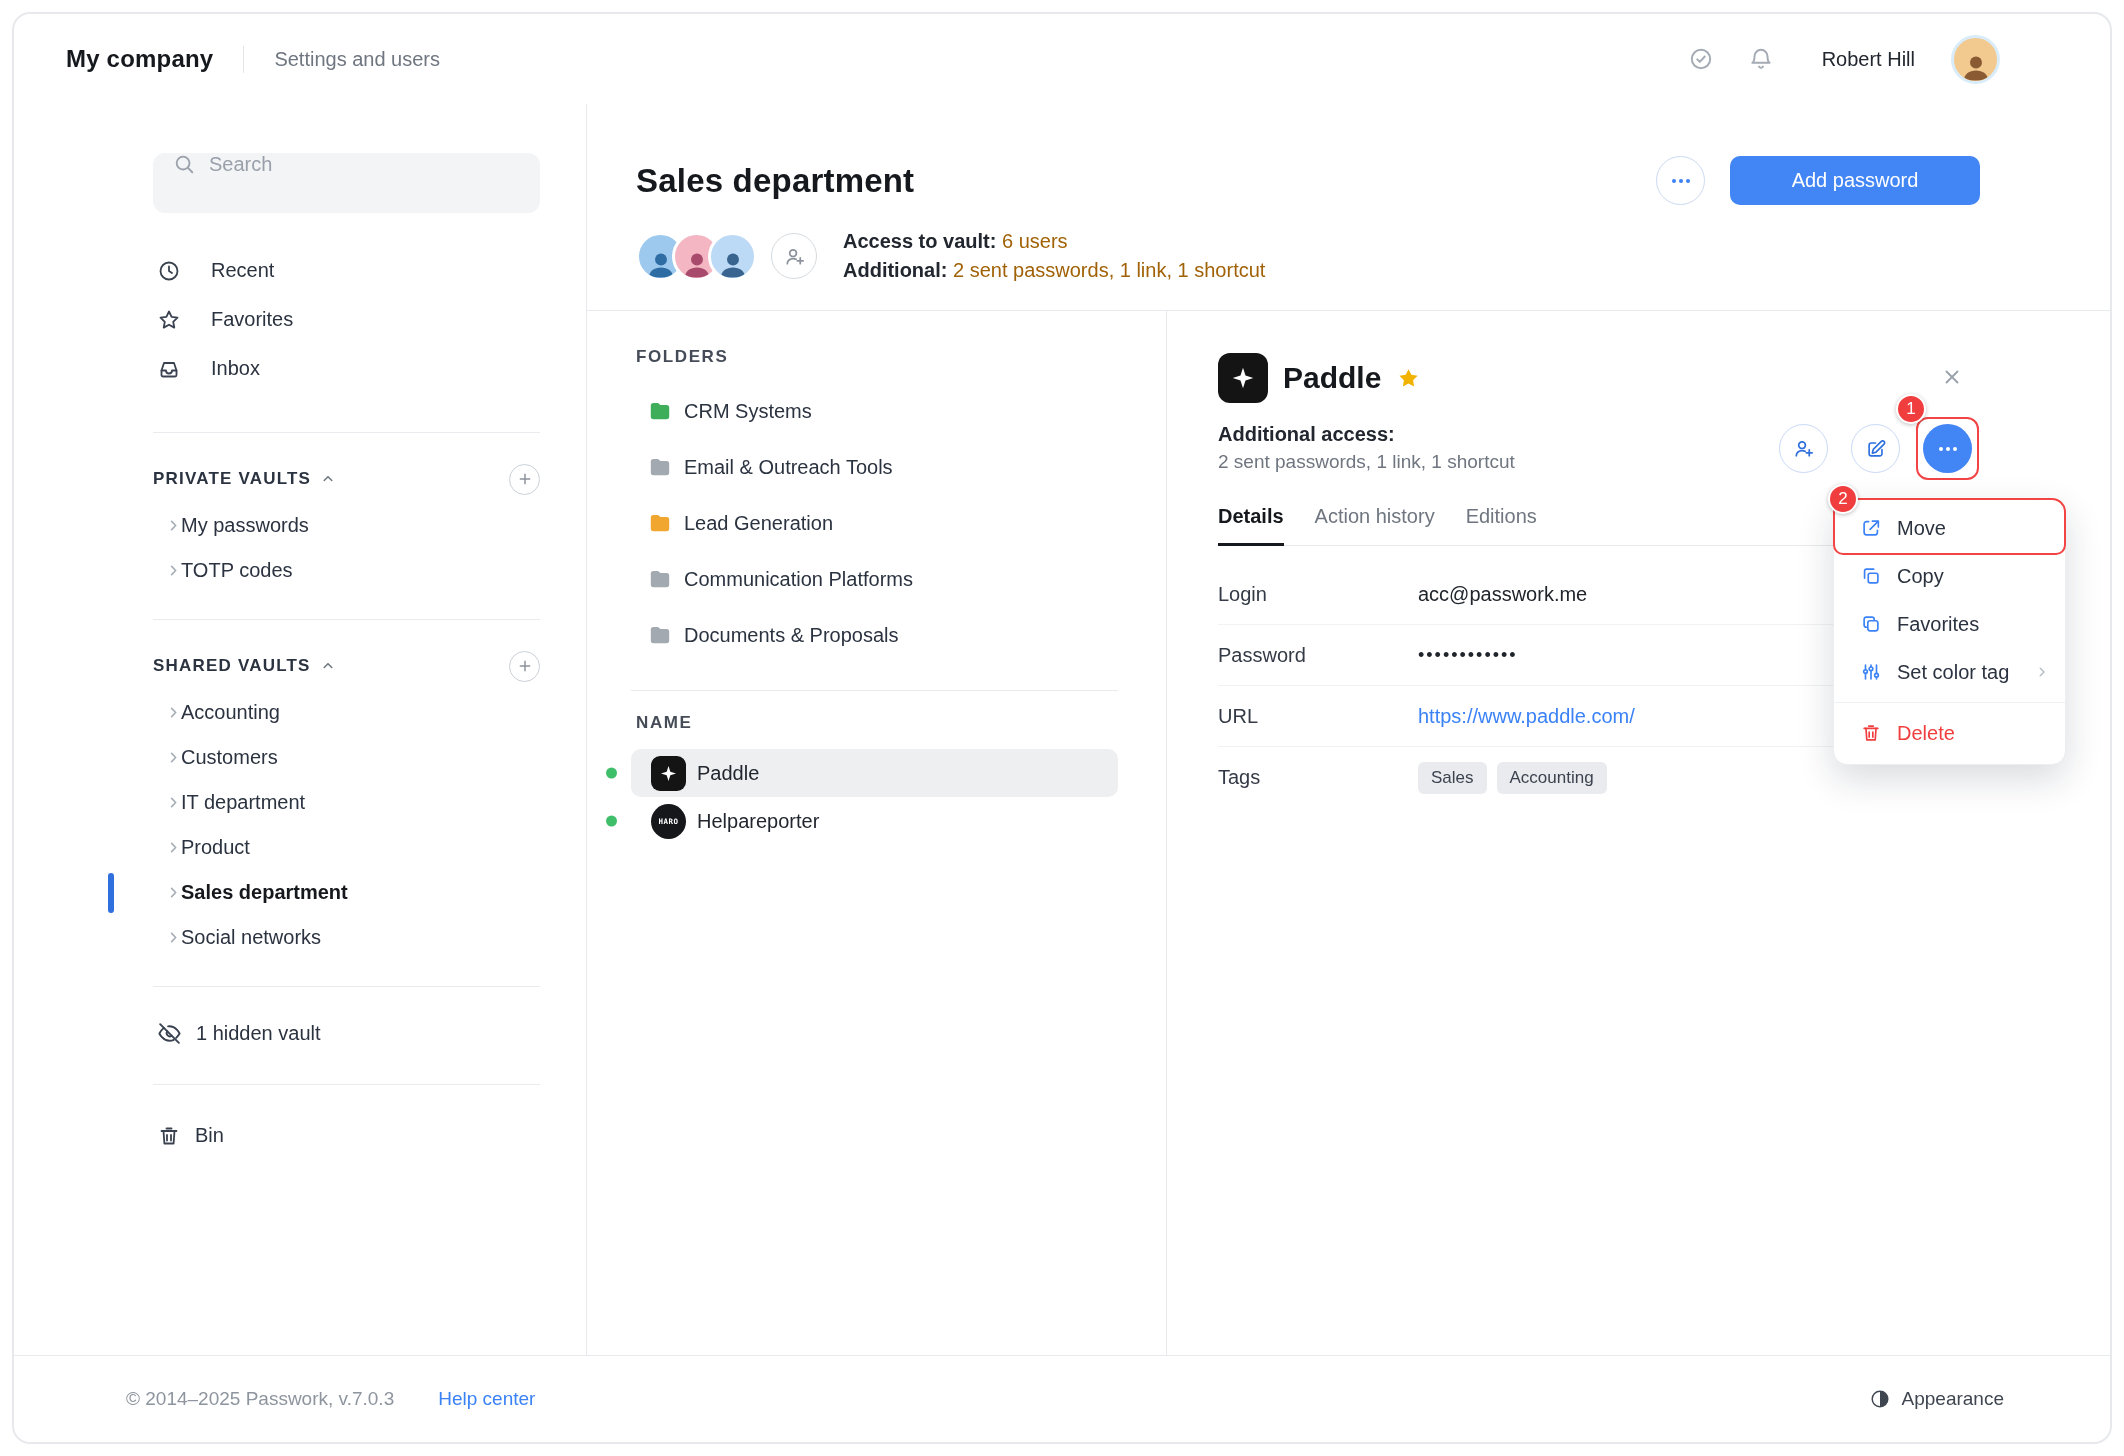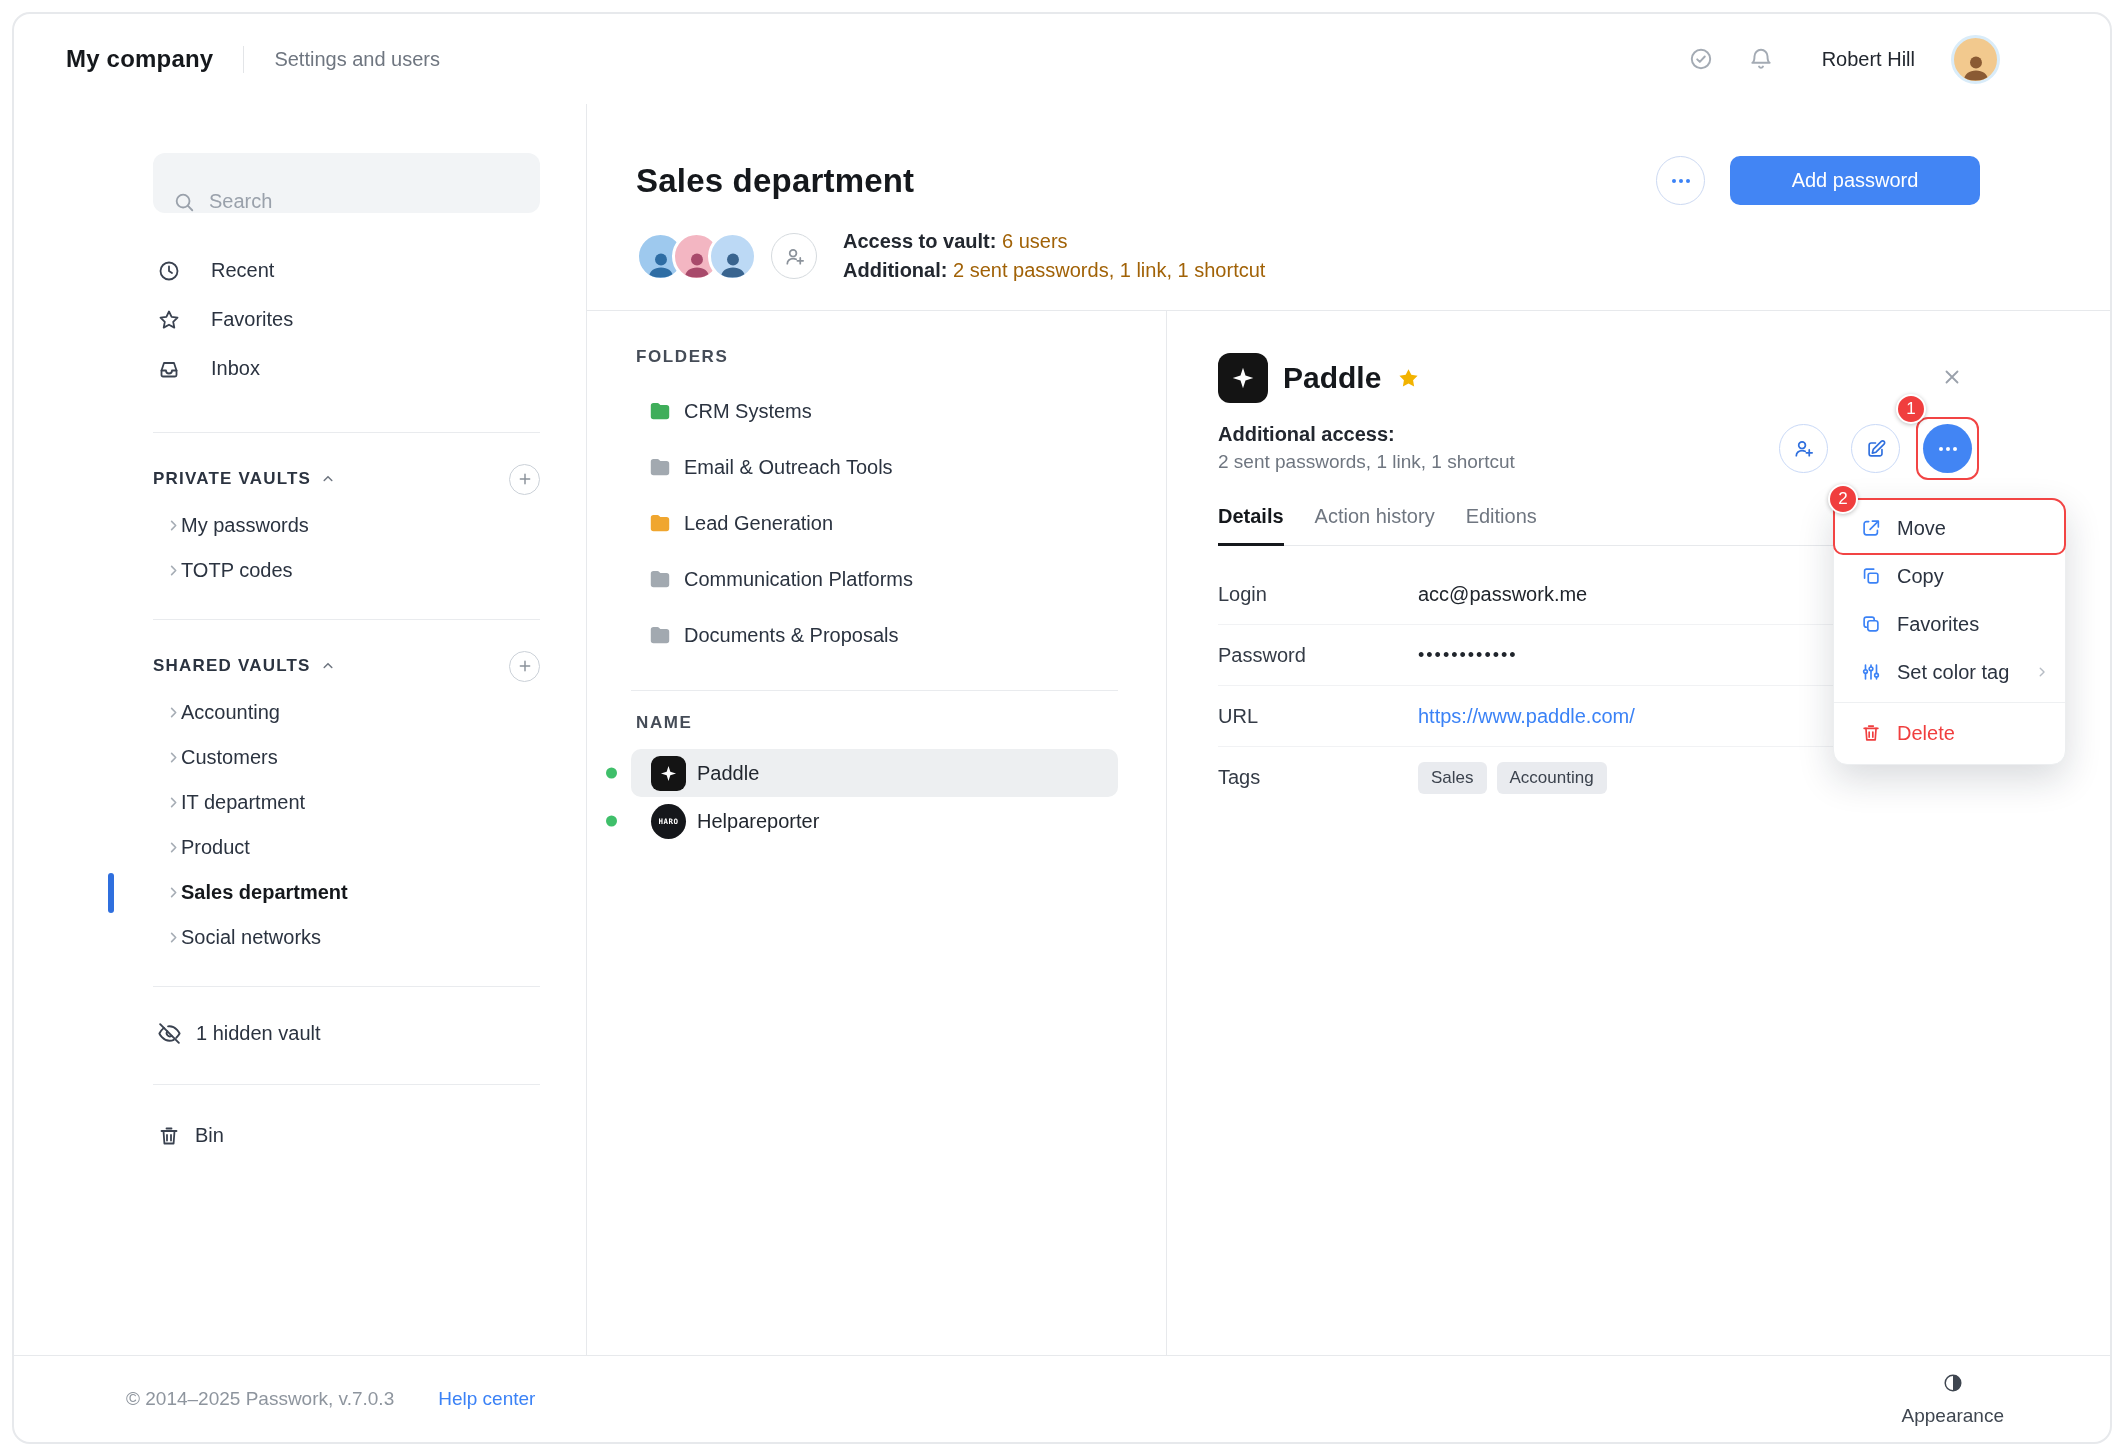--- a/index.html
+++ b/index.html
@@ -23,21 +23,21 @@
   .avatar svg { position:absolute; bottom:-3px; left:50%; transform:translateX(-50%); }
   .tb-avatar { border:3px solid #d9ecf9; background:#f2c98e; color:#8a5a33; }
 
   
   .body { flex:1; display:flex; min-height:0; }
   .footer { flex:0 0 87px; border-top:1px solid #e7e9ec; display:flex; align-items:center; padding:0 106px 0 112px; font-size:19px; }
 
   
   .sidebar { flex:0 0 573px; border-right:1px solid #e7e9ec; padding:49px 0 0 139px; position:relative; }
   .sb-inner { width:387px; }
-  .search { width:387px; height:60px; background:#f2f4f6; border-radius:12px; display:flex; align-items:flex-end; gap:14px; padding:0 20px; color:#9aa1ab; }
+  .search { width:387px; height:60px; background:#f2f4f6; border-radius:12px; display:flex; align-items:flex-start; gap:14px; padding:0 20px; color:#9aa1ab; }
   .search input { flex:1; border:none; outline:none; background:transparent; font-size:20px; font-family:"Liberation Sans", sans-serif; color:#22272f; }
   .search input::placeholder { color:#9aa1ab; }
   .sb-nav { margin-top:46px; }
   .sb-item { height:49px; display:flex; align-items:flex-start; gap:30px; padding-left:4px; font-size:20px; color:#2b3340; cursor:pointer; }
   .sb-item .ic { color:#3a4250; }
   .sb-div { width:387px; height:1px; background:#e9ebee; margin-top:26px; }
   .sb-sec { margin-top:26px; height:40px; display:flex; align-items:center; }
   .sb-sec-label { font-size:17px; font-weight:bold; letter-spacing:1.2px; color:#2b3340; }
   .sb-sec .chev { margin-left:10px; color:#6f7680; }
   .sb-plus { margin-left:auto; width:31px; height:31px; border:1.5px solid #cbd1d8; border-radius:50%; display:flex; align-items:center; justify-content:center; color:#8b929b; cursor:pointer; }
@@ -124,21 +124,21 @@
   .ctx-item .chev-r { margin-left:auto; color:#b6bcc4; }
   .ctx-div { height:1px; background:#eef0f2; margin:6px 0; }
   .ctx-item.danger { color:#f03e3e; }
   .ctx-item.danger .ic { color:#f03e3e; }
   .ctx-frame { position:absolute; left:-1px; right:-1px; top:-1px; height:57px; border:2px solid #f24444; border-radius:14px 14px 10px 10px; pointer-events:none; }
   .badge-2 { position:absolute; left:-7px; top:-16px; }
 
   
   .ft-copy { color:#8e959e; }
   .ft-help { color:#3b82f6; margin-left:44px; cursor:pointer; }
-  .ft-right { margin-left:auto; display:flex; align-items:center; gap:11px; color:#3f4650; cursor:pointer;flex-direction:column; }
+  .ft-right { margin-left:auto; display:flex; align-items:center; gap:11px; color:#3f4650; cursor:pointer; }
 </style>
 </head>
 <body>
 
 <div class="app">
 
   <header class="topbar">
     <div class="tb-title">My company</div>
     <div class="tb-sep"></div>
     <div class="tb-nav">Settings and users</div>

